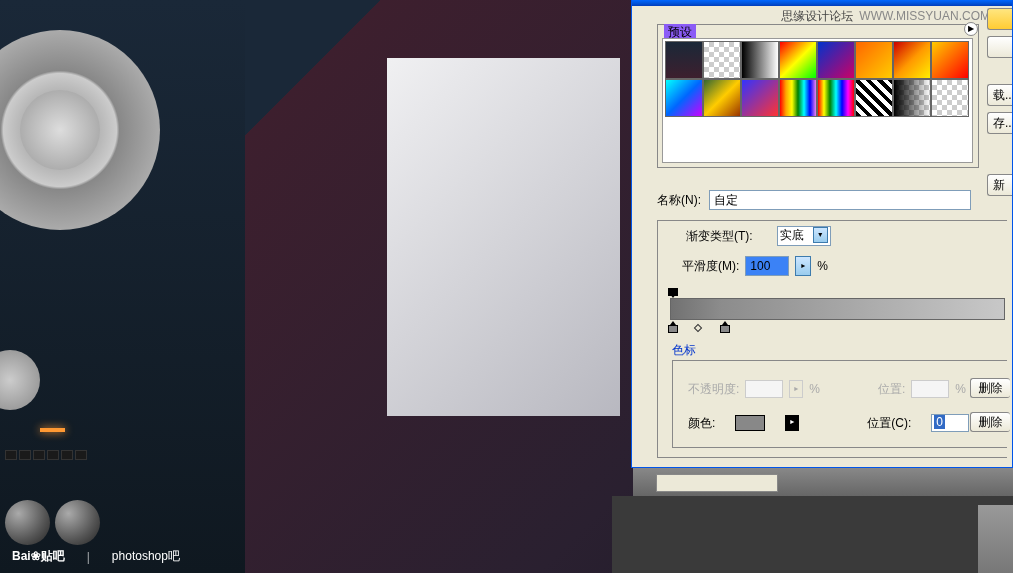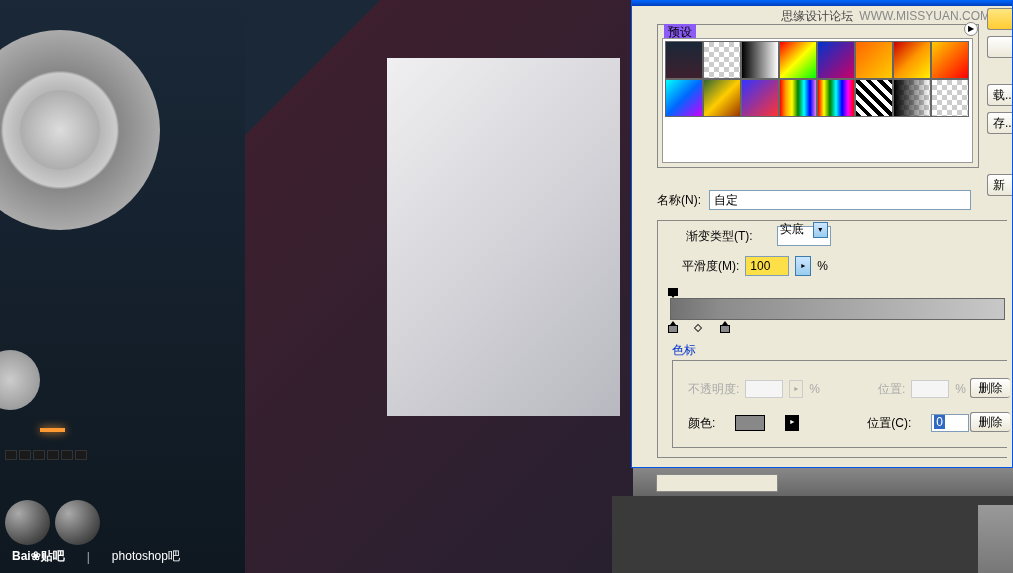--- a/index.html
+++ b/index.html
@@ -43,24 +43,24 @@
 .sw14{background:repeating-linear-gradient(45deg,#000 0 4px,#fff 4px 8px)}
 .sw15{background:linear-gradient(90deg,#000,transparent),repeating-conic-gradient(#ccc 0 25%,#fff 0 50%) 0 0/10px 10px}
 .sw16{background:repeating-conic-gradient(#ccc 0 25%,#fff 0 50%) 0 0/10px 10px}
 .side-buttons{position:absolute;right:0;top:8px;width:25px;display:flex;flex-direction:column;gap:6px}
 .side-btn{height:22px;background:linear-gradient(180deg,#fff 0%,#ece9d8 100%);border:1px solid #888;border-right:none;border-radius:3px 0 0 3px;line-height:20px;padding-left:5px;white-space:nowrap;overflow:hidden}
 .side-btn.gold{background:linear-gradient(180deg,#ffe680 0%,#ffcc33 100%)}
 .name-row{position:absolute;left:25px;top:190px;display:flex;align-items:center;gap:8px}
 .name-input{width:262px;height:20px;border:1px solid #7f9db9;padding:0 4px;background:#fff}
 .type-box{position:absolute;left:25px;top:220px;width:350px;height:238px;border:1px solid #888;border-right:none}
 .type-row{position:absolute;left:50px;top:226px;display:flex;align-items:center;gap:24px;background:#ece9d8;padding:0 4px}
-.type-select{width:54px;height:20px;border:1px solid #7f9db9;background:#fff;display:flex;align-items:flex-end;justify-content:space-between;padding:7px 2px}
+.type-select{width:54px;height:20px;border:1px solid #7f9db9;background:#fff;display:flex;align-items:flex-start;justify-content:space-between;padding:0 2px}
 .type-select .arrow{width:15px;height:16px;background:linear-gradient(180deg,#cde6ff,#99ccee);border:1px solid #3d7bad;text-align:center;line-height:14px;font-size:8px}
 .smooth-row{position:absolute;left:50px;top:256px;display:flex;align-items:center;gap:6px}
-.smooth-input{width:44px;height:20px;border:1px solid #7f9db9;background:#fde047;text-align:left;padding:0 4px}
+.smooth-input{width:44px;height:20px;border:1px solid #7f9db9;background:#3b82f6;text-align:left;padding:0 4px}
 .smooth-arrow{width:16px;height:20px;background:linear-gradient(180deg,#cde6ff,#99ccee);border:1px solid #3d7bad;text-align:center;line-height:18px;font-size:8px}
 .gradient-bar-container{position:absolute;left:38px;top:298px;width:335px}
 .opacity-stop{position:absolute;left:-2px;top:-10px;width:10px;height:10px}
 .opacity-stop::before{content:"";position:absolute;width:8px;height:6px;background:#000;border:1px solid #000}
 .opacity-stop::after{content:"";position:absolute;top:6px;left:2px;border-left:3px solid transparent;border-right:3px solid transparent;border-top:4px solid #000}
 .gradient-bar{height:22px;background:linear-gradient(90deg,#717171 0%,#8c8c8c 15%,#a5a5a5 50%,#c8c8c8 100%);border:1px solid #666}
 .color-stop{position:absolute;bottom:-13px;width:10px;height:12px}
 .color-stop::before{content:"";position:absolute;top:4px;width:8px;height:6px;background:#888;border:1px solid #000}
 .color-stop::after{content:"";position:absolute;left:2px;border-left:3px solid transparent;border-right:3px solid transparent;border-bottom:4px solid #000}
 .cs1{left:-2px}

